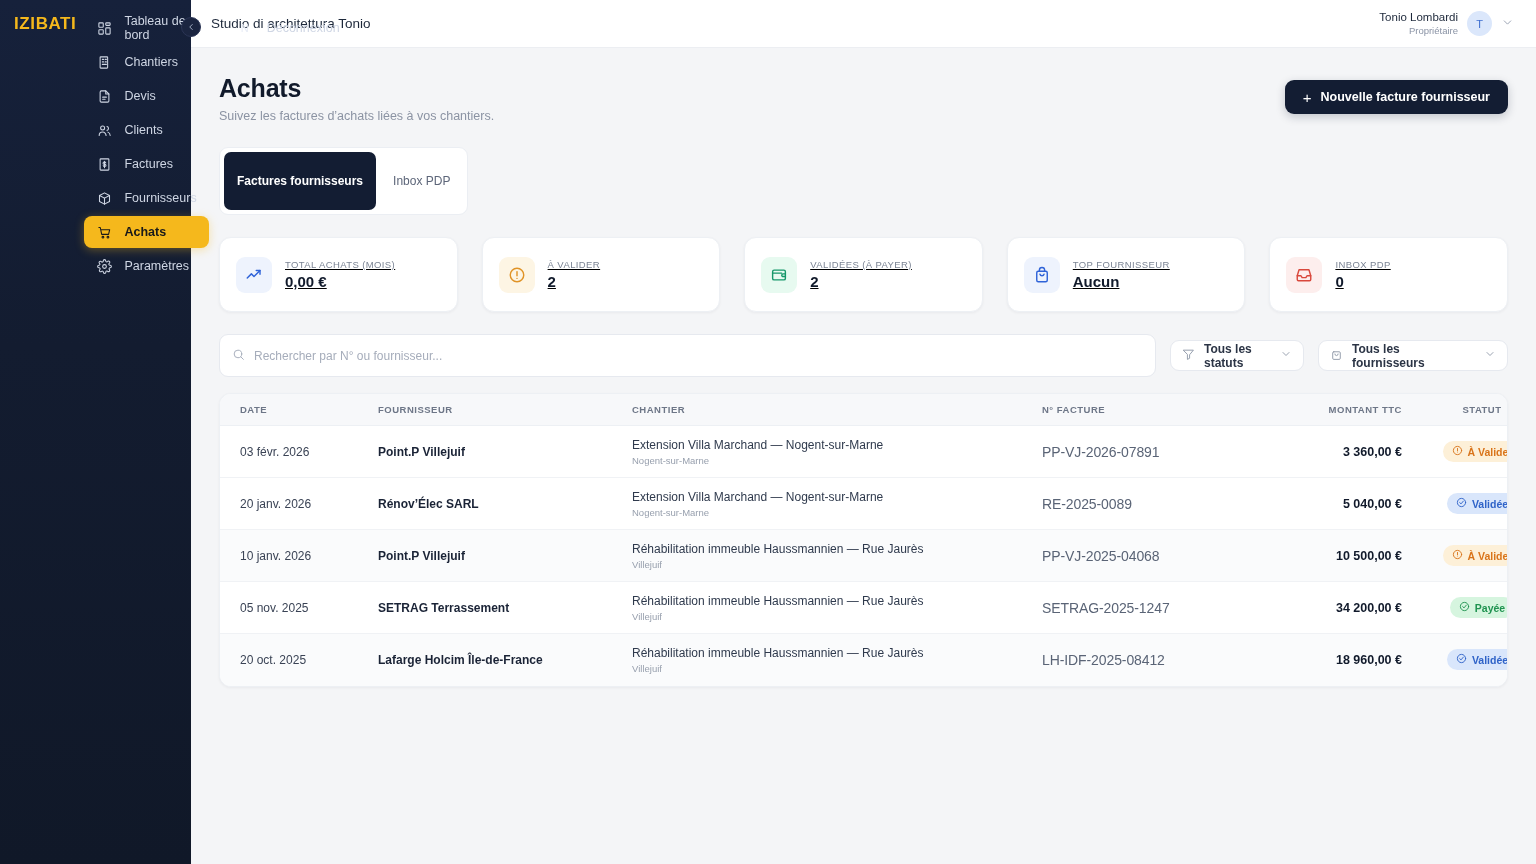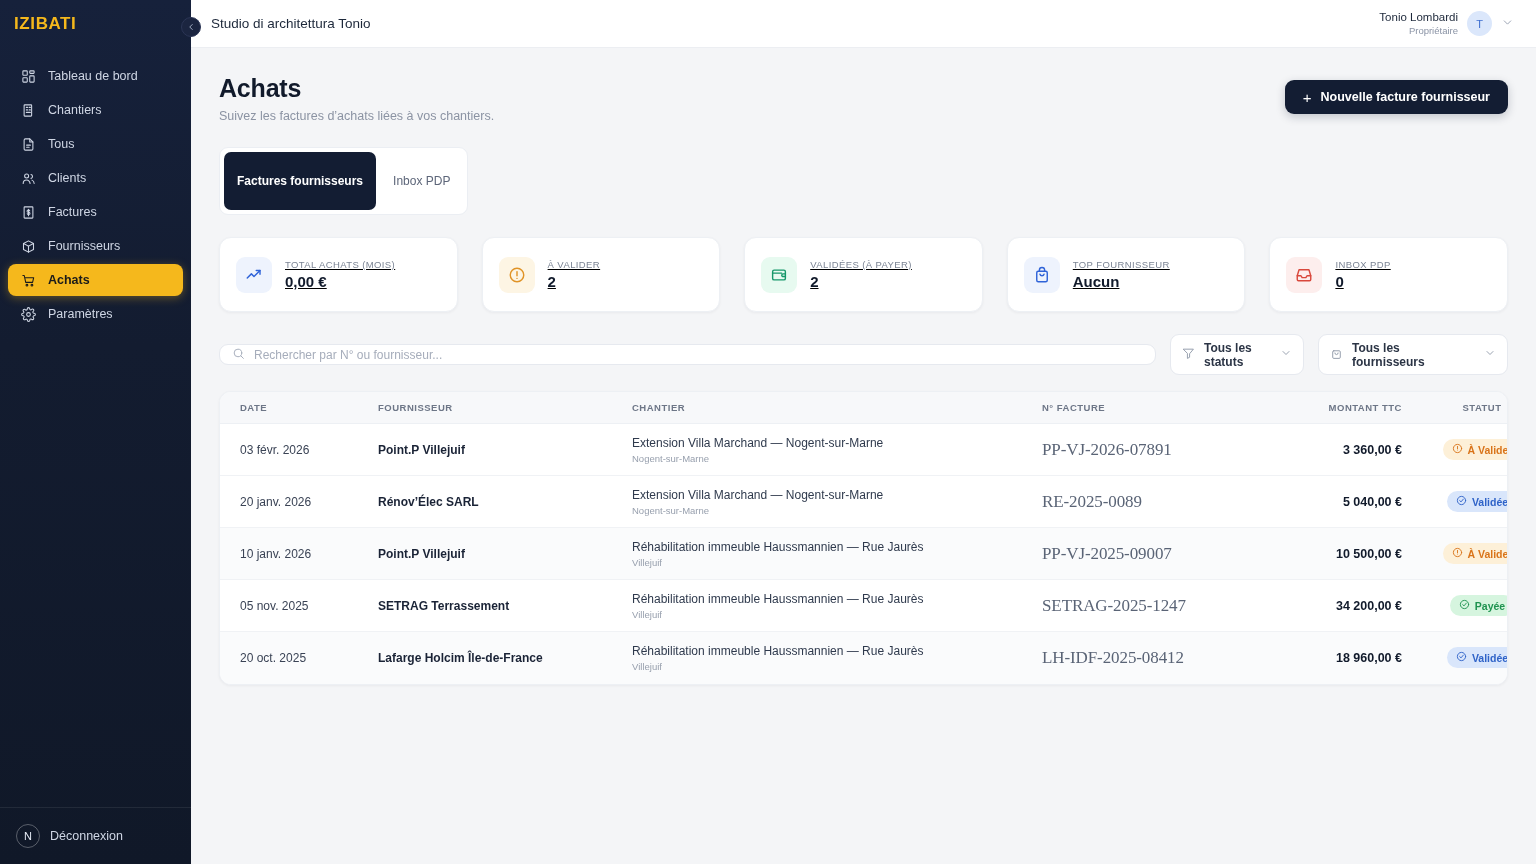--- a/index.html
+++ b/index.html
@@ -9,21 +9,21 @@
     font-family: "Liberation Sans", sans-serif;
     background: #f4f5f7;
     overflow: hidden;
   }
   .app { display: flex; width: 1536px; height: 864px; position: relative; }
 
   
   .sidebar {
     width: 191px; height: 864px; flex: 0 0 191px;
     background: linear-gradient(180deg, #16213b 0%, #131c30 40%, #101828 100%);
-    display: flex; flex-direction: column;
+    display: flex; 
     position: relative; z-index: 5;
   }
   .brand {
     height: 48px; display: flex; align-items: center;
     padding: 0 0 0 14px;
   }
   .brand-text {
     font-size: 17px; font-weight: bold; letter-spacing: .6px;
     color: #f5b81c;
   }
@@ -130,32 +130,32 @@
   }
   .stat-ico svg { width: 18px; height: 18px; fill: none; stroke-width: 1.9; stroke-linecap: round; stroke-linejoin: round; }
   .stat-label { font-size: 9.5px; letter-spacing: .4px; color: #7b8494; text-transform: uppercase; }
   .stat-value { font-size: 15px; font-weight: bold; color: #111a2b; margin-top: 3px; }
 
   
   .filters { display: flex; gap: 14px; margin-top: 22px; align-items: center; }
   .search-wrap {
     flex: 1 1 auto; position: relative;
     background: #fff; border: 1px solid #e6e9ef; border-radius: 9px;
-    height: 21px; display: flex; align-items: center; padding: 0 12px;
+    height: 43px; display: flex; align-items: center; padding: 0 12px;
   }
   .search-wrap svg { width: 13px; height: 13px; stroke: #a6adbb; fill: none; stroke-width: 1.8; stroke-linecap: round; }
   .search-input {
     border: none; outline: none; flex: 1 1 auto; margin-left: 9px;
     font-size: 12px; color: #2b3445; background: transparent;
     font-family: "Liberation Sans", sans-serif;
   }
   .search-input::placeholder { color: #a6adbb; }
   .select-chip {
     background: #fff; border: 1px solid #e6e9ef; border-radius: 9px;
-    height: 41px; display: flex; align-items: center; gap: 9px;
+    height: 31px; display: flex; align-items: center; gap: 9px;
     padding: 0 11px; cursor: pointer; color: #2b3445; font-size: 12px; font-weight: bold;
   }
   .select-chip .lead svg { width: 13px; height: 13px; stroke: #8e97a7; fill: none; stroke-width: 1.7; stroke-linecap: round; stroke-linejoin: round; }
   .select-chip .tail { margin-left: 6px; color: #8e97a7; }
   .select-chip .tail svg { width: 12px; height: 12px; stroke: currentColor; fill: none; stroke-width: 1.8; stroke-linecap: round; stroke-linejoin: round; }
   .chip-statuts { width: 134px; }
   .chip-fourn { width: 190px; justify-content: flex-start; }
   .chip-fourn .tail { margin-left: auto; }
 
   
@@ -180,21 +180,21 @@
   .c-stat   { width: 120px; text-align: center !important; }
 
   tbody tr { height: 52px; border-bottom: 1px solid #f0f2f5; }
   tbody tr:last-child { border-bottom: none; }
   tbody tr.alt { background: #fafbfc; }
   tbody td { font-size: 12px; color: #3a4355; vertical-align: middle; }
   td.c-date { padding-left: 20px; color: #3a4355; }
   td.c-fourn { font-weight: bold; color: #1a2336; }
   .chant-main { font-size: 12px; color: #2f3purple; color: #2f3a4d; }
   .chant-sub { font-size: 9.5px; color: #98a0ae; margin-top: 3px; }
-  td.c-num { font-family: Liberation Serif, serif; font-size: 17px; color: #5a6476; letter-spacing: -.1px; }
+  td.c-num { font-family: Liberation Sans, sans-serif; font-size: 14px; color: #5a6476; letter-spacing: -.1px; }
   td.c-mont { text-align: right; padding-right: 20px; font-weight: bold; font-size: 12.5px; color: #111a2b; }
   td.c-stat { text-align: center; }
 
   .badge {
     display: inline-flex; align-items: center; gap: 5px;
     font-size: 10.5px; font-weight: bold;
     padding: 4px 9px; border-radius: 999px; white-space: nowrap;
   }
   .badge svg { width: 11px; height: 11px; fill: none; stroke: currentColor; stroke-width: 2; stroke-linecap: round; stroke-linejoin: round; }
   .badge-warn { background: #fdf0d8; color: #d9741a; }
@@ -238,21 +238,21 @@
         </div>
         <div class="nav-item">
           <span class="ico">
             <svg viewBox="0 0 24 24">
               <path d="M14 3H7a2 2 0 0 0-2 2v14a2 2 0 0 0 2 2h10a2 2 0 0 0 2-2V8z"></path>
               <polyline points="14 3 14 8 19 8"></polyline>
               <line x1="9" y1="13" x2="15" y2="13"></line>
               <line x1="9" y1="16.5" x2="13" y2="16.5"></line>
             </svg>
           </span>
-          <span>Tous</span>
+          <span>Devis</span>
         </div>
         <div class="nav-item">
           <span class="ico">
             <svg viewBox="0 0 24 24">
               <circle cx="9" cy="8" r="3.2"></circle>
               <path d="M3.5 20a5.5 5.5 0 0 1 11 0"></path>
               <path d="M16 5.6a3.2 3.2 0 0 1 0 6.2"></path>
               <path d="M17.5 14.6A5.5 5.5 0 0 1 21 19.8"></path>
             </svg>
           </span>
@@ -506,21 +506,21 @@
                     <span>Validée</span>
                   </span></td>
               </tr>
               <tr class="alt">
                 <td class="c-date">10 janv. 2026</td>
                 <td class="c-fourn">Point.P Villejuif</td>
                 <td class="c-chant">
                   <div class="chant-main">Réhabilitation immeuble Haussmannien — Rue Jaurès</div>
                   <div class="chant-sub">Villejuif</div>
                 </td>
-                <td class="c-num">PP-VJ-2025-09007</td>
+                <td class="c-num">PP-VJ-2025-04068</td>
                 <td class="c-mont">10 500,00 €</td>
                 <td class="c-stat"><span class="badge badge-warn">
                     <span><svg viewBox="0 0 24 24">
                         <circle cx="12" cy="12" r="9"></circle>
                         <line x1="12" y1="7.5" x2="12" y2="13"></line>
                         <circle cx="12" cy="16.5" r=".9" fill="currentColor" stroke="none"></circle>
                       </svg></span>
                     <span>À Valider</span>
                   </span></td>
               </tr>

